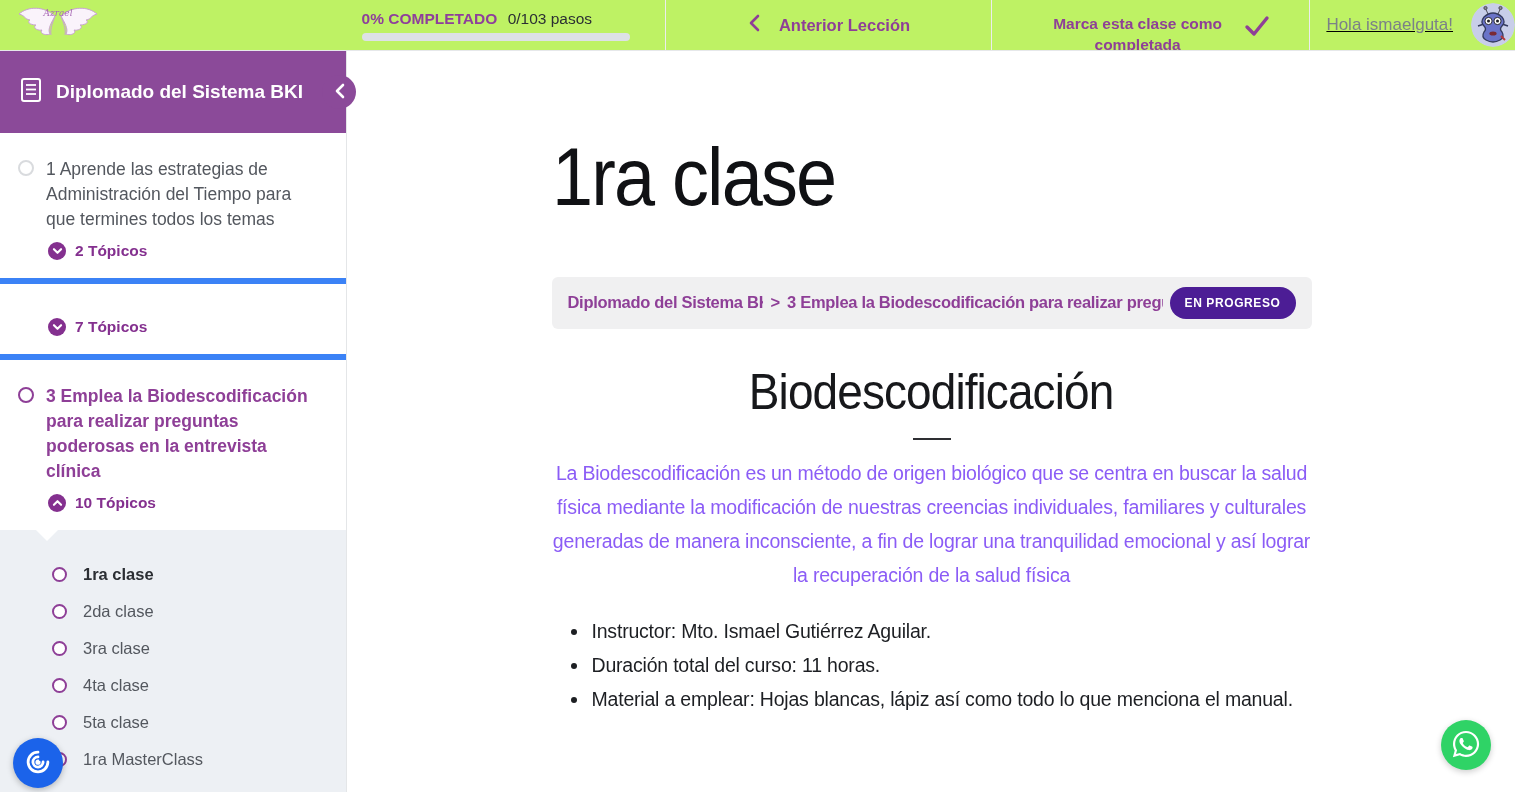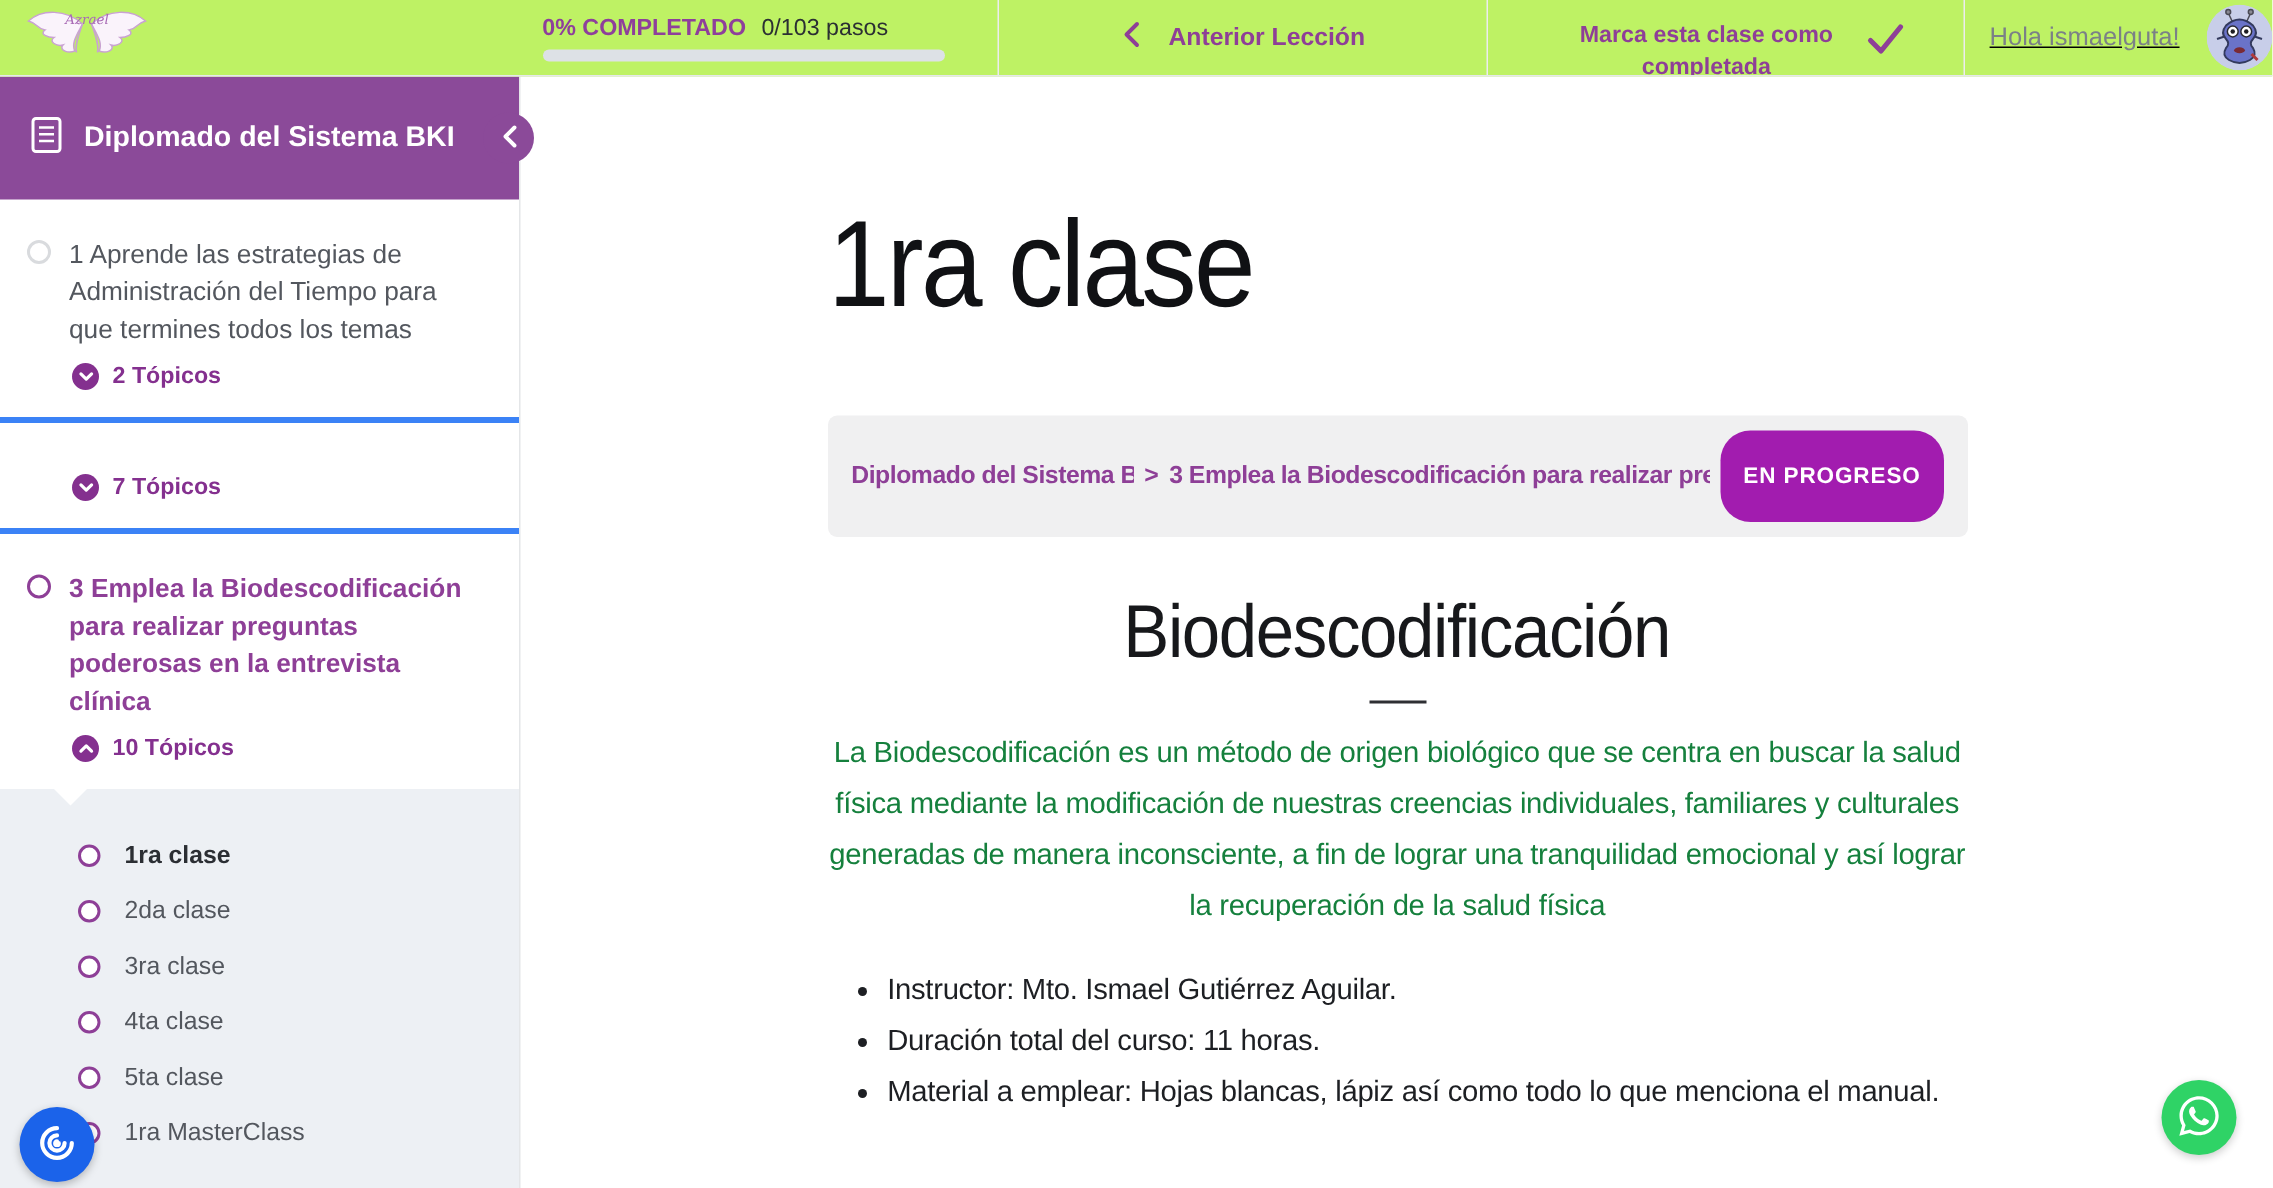--- a/index.html
+++ b/index.html
@@ -29,21 +29,21 @@
 
   
   .sidebar { position: absolute; top: 51px; left: 0; width: 347px; bottom: 0; background: #fff;
              border-right: 1px solid #e4e6e8; z-index: 20; display: flex; flex-direction: column; }
   .course-header { position: relative; background: #8b4a99; height: 82px; display: flex; align-items: center;
                    padding: 0 30px 0 20px; gap: 14px; color: #fff; }
   .course-header .ctitle { font-size: 19px; font-weight: bold; line-height: 26px; }
   .collapse-btn { position: absolute; right: -10px; top: 50%; transform: translateY(-50%);
                   width: 34px; height: 34px; border-radius: 50%; background: #8b4a99; border: none;
                   display: flex; align-items: center; justify-content: center; cursor: pointer; }
-  .lesson-item { padding: 24px 24px 18px 18px; border-bottom: 4px solid #3b82f6; cursor: pointer; }
+  .lesson-item { padding: 24px 24px 18px 18px; border-bottom: 6px solid #3b82f6; cursor: pointer; }
   .lesson-row { display: flex; gap: 12px; }
   .radio { width: 16px; height: 16px; border-radius: 50%; border: 2px solid #d9dbde; flex: 0 0 auto; margin-top: 3px; background: #fff; }
   .radio.active { border-color: #8e3f97; border-width: 2.5px; }
   .lesson-title { font-size: 17.5px; line-height: 25px; color: #53575e; }
   .lesson-item.active .lesson-title { color: #8e3f97; font-weight: bold; }
   .topics-row { display: flex; align-items: center; gap: 9px; margin: 10px 0 0 30px; }
   .topics-badge { width: 18px; height: 18px; border-radius: 50%; background: #84308f; display: flex;
                   align-items: center; justify-content: center; flex: 0 0 auto; }
   .topics-label { color: #84308f; font-weight: bold; font-size: 15.5px; }
   .topics-panel { position: relative; background: #edf0f4; flex: 1; padding-top: 26px; }
@@ -58,26 +58,26 @@
   .content { position: absolute; left: 348px; top: 51px; right: 0; bottom: 0; background: #fff; overflow: hidden; }
   .content-inner { width: 760px; margin: 0 auto; }
   .page-title { margin-top: 84px; font-size: 82px; font-weight: 500; color: #101114; line-height: 1.02; }
   .page-title .squeeze, .big-h .squeeze { display: inline-block; transform: scaleX(0.9); transform-origin: left center; letter-spacing: -2px; }
   .breadcrumb { margin-top: 58px; background: #f0f0f1; border-radius: 6px; padding: 10px 16px;
                 display: flex; align-items: center; gap: 7px; }
   .crumb { color: #8e3f97; font-weight: bold; font-size: 16.5px; letter-spacing: -0.3px; text-decoration: none;
            white-space: nowrap; overflow: hidden; cursor: pointer; }
   .crumb.lesson { max-width: 430px; }
   .crumb-sep { color: #8e3f97; font-weight: bold; font-size: 16.5px; }
-  .status-badge { margin-left: auto; background: #a21caf; color: #fff; font-size: 15px; font-weight: bold;
-                  letter-spacing: 0.6px; padding: 22px 15px; border-radius: 20px; white-space: nowrap; }
+  .status-badge { margin-left: auto; background: #4c1d95; color: #fff; font-size: 12px; font-weight: bold;
+                  letter-spacing: 0.6px; padding: 9px 15px; border-radius: 20px; white-space: nowrap; }
   .section-heading { margin-top: 34px; text-align: center; font-size: 50px; font-weight: 500; color: #17181b; }
   .section-heading .squeeze { display: inline-block; transform: scaleX(0.92); transform-origin: center; letter-spacing: -1px; }
   .heading-rule { width: 38px; border: none; border-top: 2.5px solid #2e2f33; margin: 17px auto 0; }
-  .lead { margin-top: 16px; text-align: center; font-size: 19.5px; line-height: 34px; color: #15803d; letter-spacing: -0.2px; }
+  .lead { margin-top: 16px; text-align: center; font-size: 19.5px; line-height: 34px; color: #8b5cf6; letter-spacing: -0.2px; }
   .bullets { margin: 22px 0 0 38px; font-size: 19.5px; line-height: 34px; color: #1d1f23; letter-spacing: -0.2px; }
   .bullets li { padding-left: 2px; }
   .bottom-title { margin-top: 70px; text-align: center; font-size: 80px; font-weight: 500; color: #101114; line-height: 1.02; }
   .bottom-title .squeeze { display: inline-block; transform: scaleX(0.9); transform-origin: center; letter-spacing: -2px; }
 
   
   .fab { position: absolute; border: none; border-radius: 50%; display: flex; align-items: center;
          justify-content: center; cursor: pointer; z-index: 40; }
   .fab.access { left: 13px; bottom: 4px; width: 50px; height: 50px; background: #1b63ea; box-shadow: 0 2px 6px rgba(0,0,0,.25); }
   .fab.wa { right: 24px; bottom: 22px; width: 50px; height: 50px; background: #2fd366; box-shadow: 0 2px 6px rgba(0,0,0,.2); }

